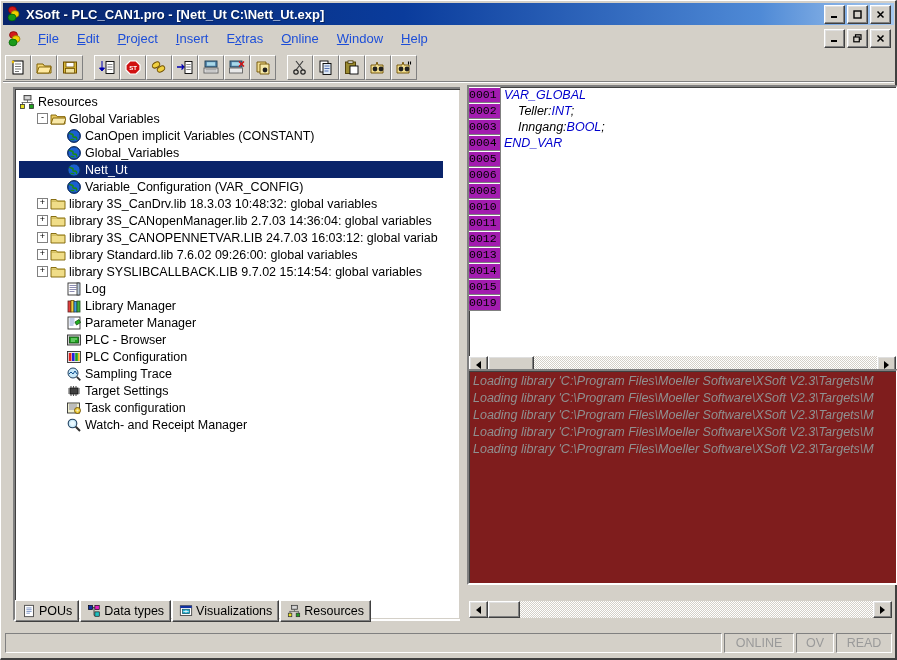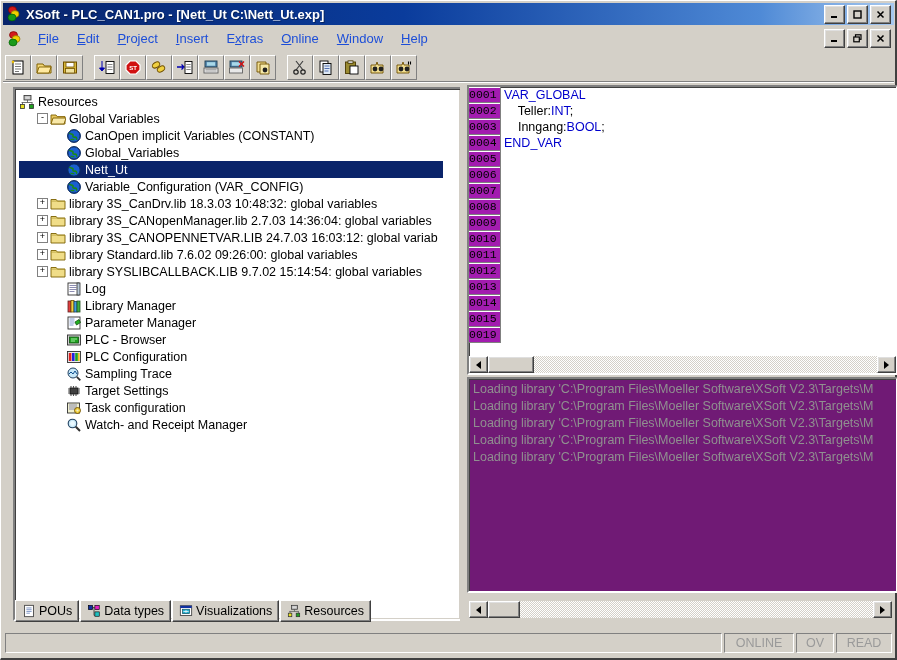--- a/index.html
+++ b/index.html
@@ -152,34 +152,35 @@
     border-right: 1px solid #808080;
     border-bottom: 1px solid #808080;
     font-family: "Liberation Mono", monospace;
     font-size: 11.5px; color: #000;
     line-height: 15px;
     box-shadow: inset 0 1px 0 #ffffff;
   }
   .codetext {
     padding-left: 3px; font-size: 12.5px;
     font-family: "Liberation Sans", sans-serif;
-    color: #0000cd; line-height: 16px; white-space: pre;
+    color: #0000cd; line-height: 16px; white-space: pre; font-style: italic;
   }
   .codetext .kw { color: #0000cd; }
   .codetext .id { color: #000000; }
 
   
   .msgpanel {
-    position: absolute; left: 466px; top: 376px;
+    position: absolute; left: 466px; top: 368px;
     width: 427px; height: 212px;
-    background: #701a75;
+    background: #7f1d1d;
     border: 2px solid;
     border-color: #808080 #ffffff #ffffff #808080;
     box-shadow: inset 1px 1px 0 #404040;
     overflow: hidden;
+    font-style: italic;
   }
   .msgline {
     font-size: 12.5px; color: #909090;
     line-height: 17px; white-space: pre;
     padding-left: 4px;
   }
 
   
   .hscroll {
     position: absolute; height: 17px;
@@ -739,29 +740,21 @@
         </div>
         <div class="coderow">
           <div class="lineno">0005</div>
           <div class="codetext"></div>
         </div>
         <div class="coderow">
           <div class="lineno">0006</div>
           <div class="codetext"></div>
         </div>
         <div class="coderow">
-          <div class="lineno">0007</div>
-          <div class="codetext"></div>
-        </div>
-        <div class="coderow">
           <div class="lineno">0008</div>
-          <div class="codetext"></div>
-        </div>
-        <div class="coderow">
-          <div class="lineno">0009</div>
           <div class="codetext"></div>
         </div>
         <div class="coderow">
           <div class="lineno">0010</div>
           <div class="codetext"></div>
         </div>
         <div class="coderow">
           <div class="lineno">0011</div>
           <div class="codetext"></div>
         </div>

